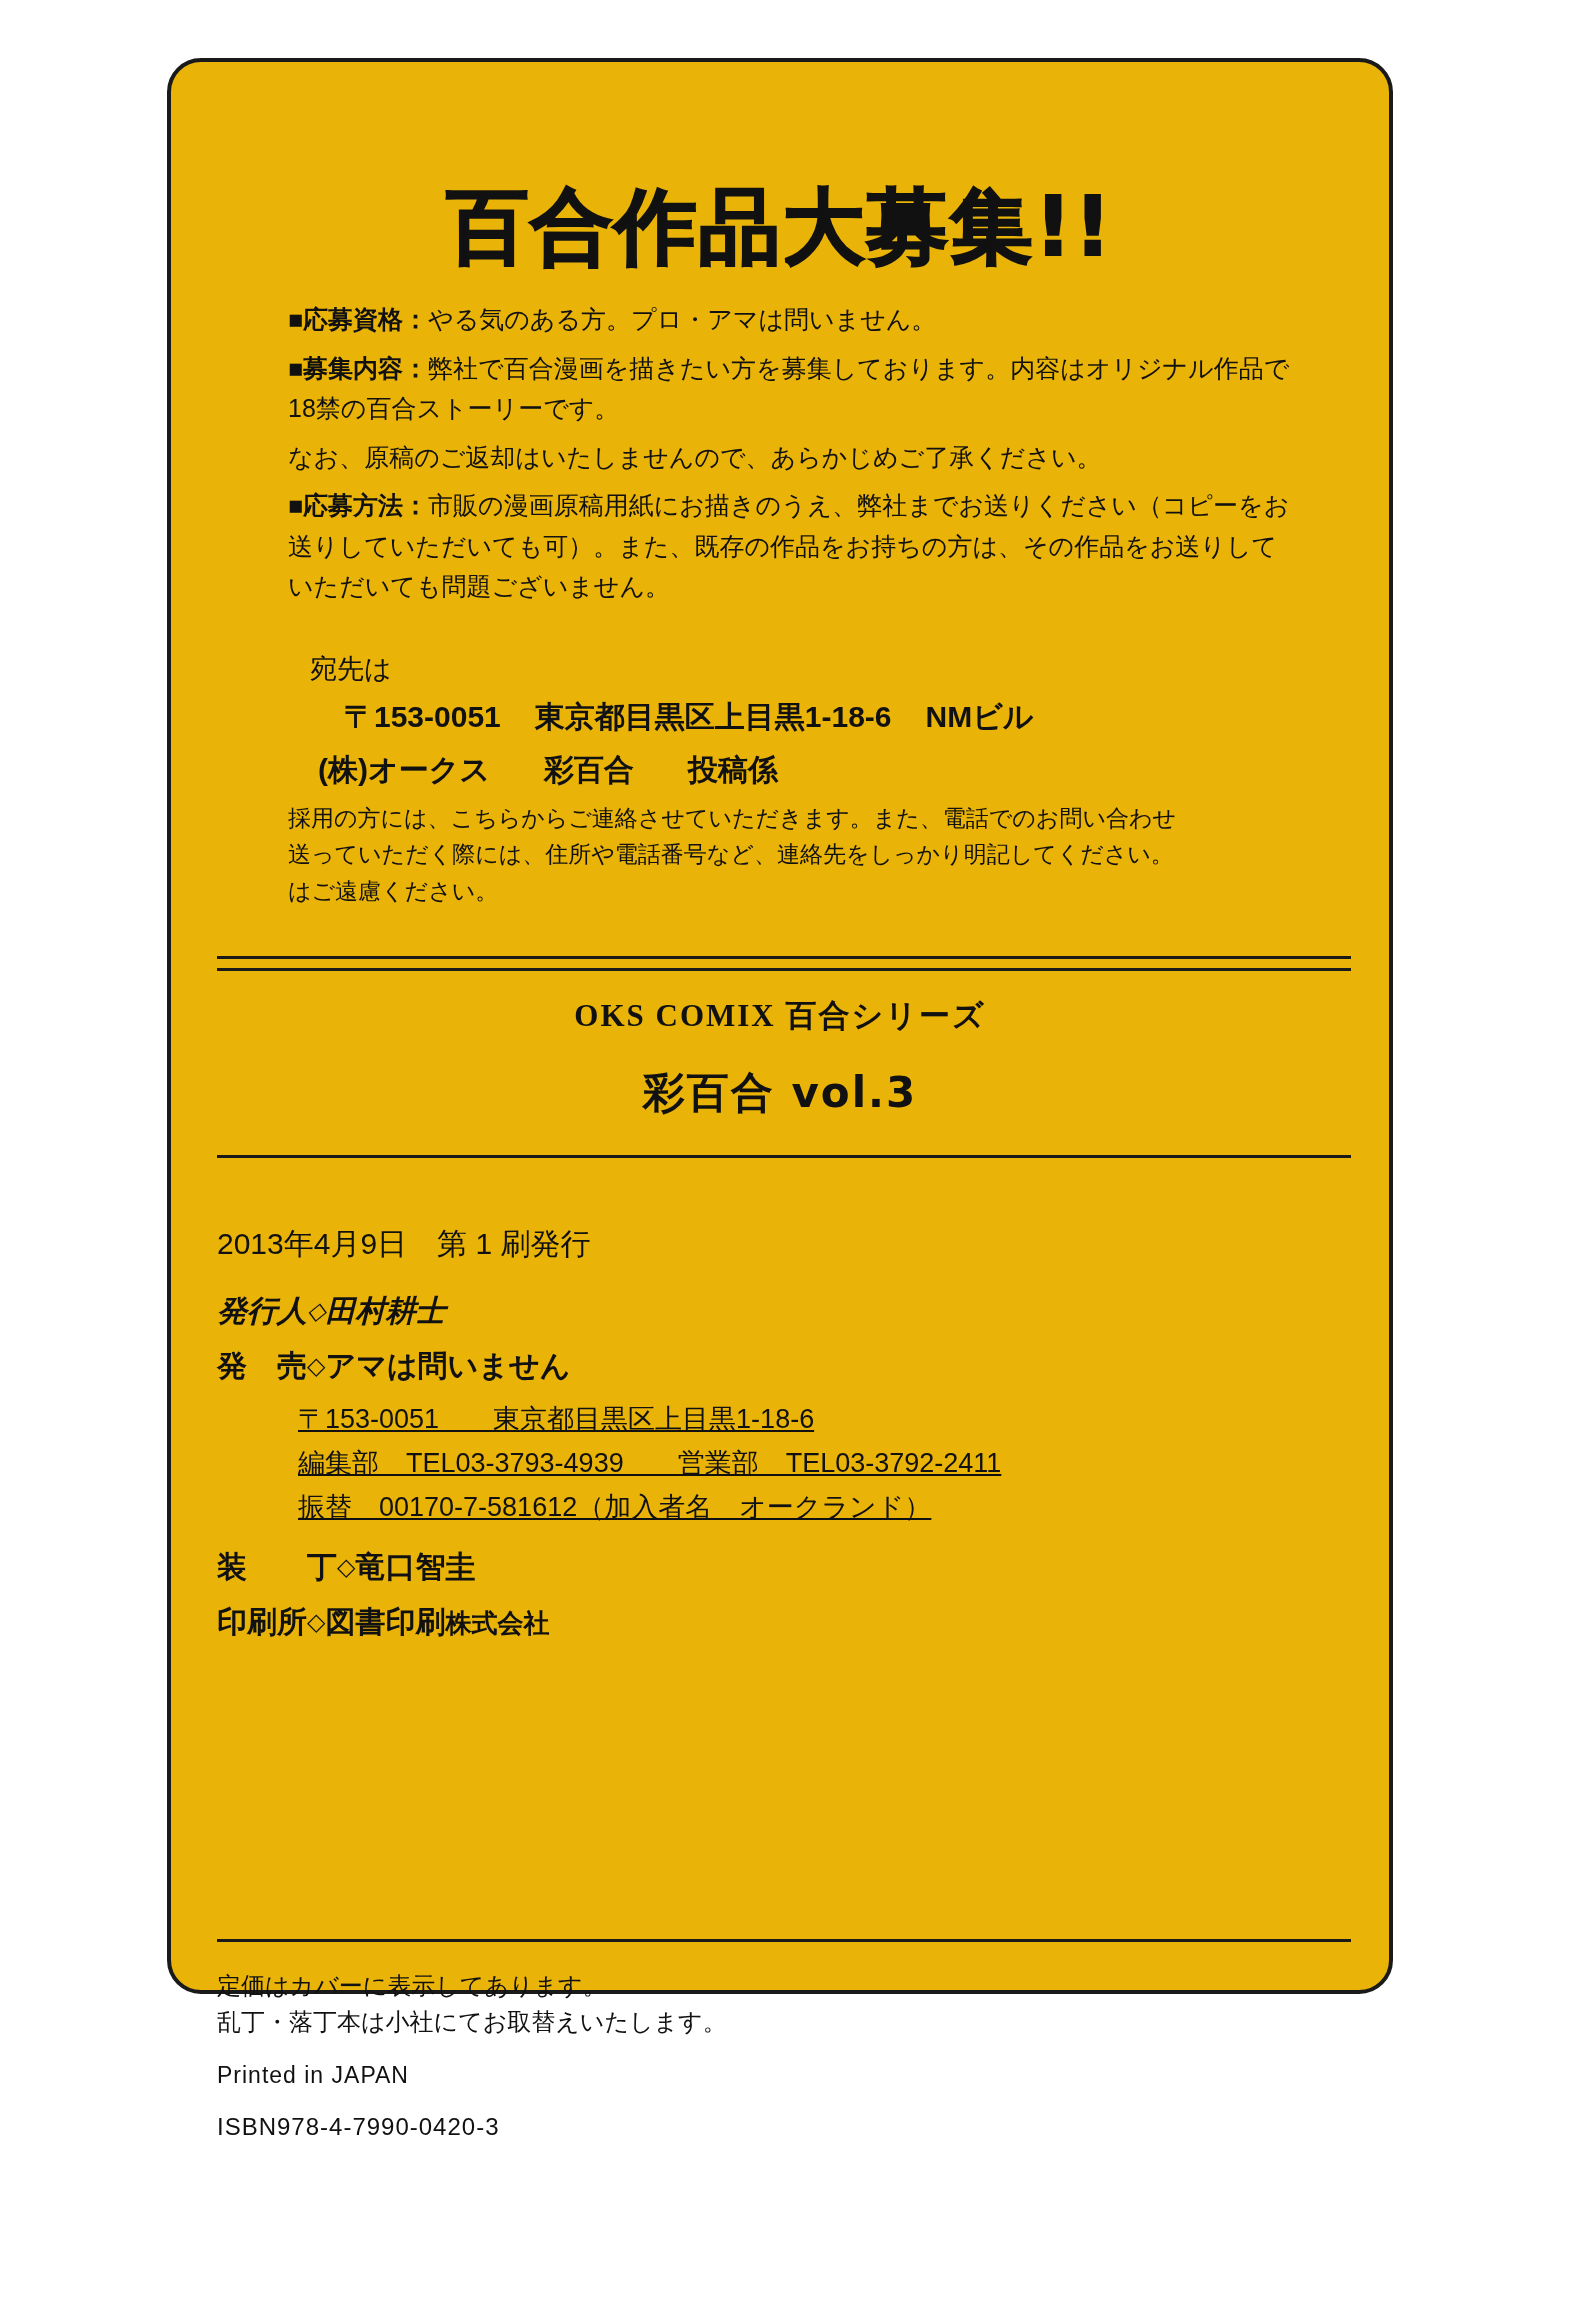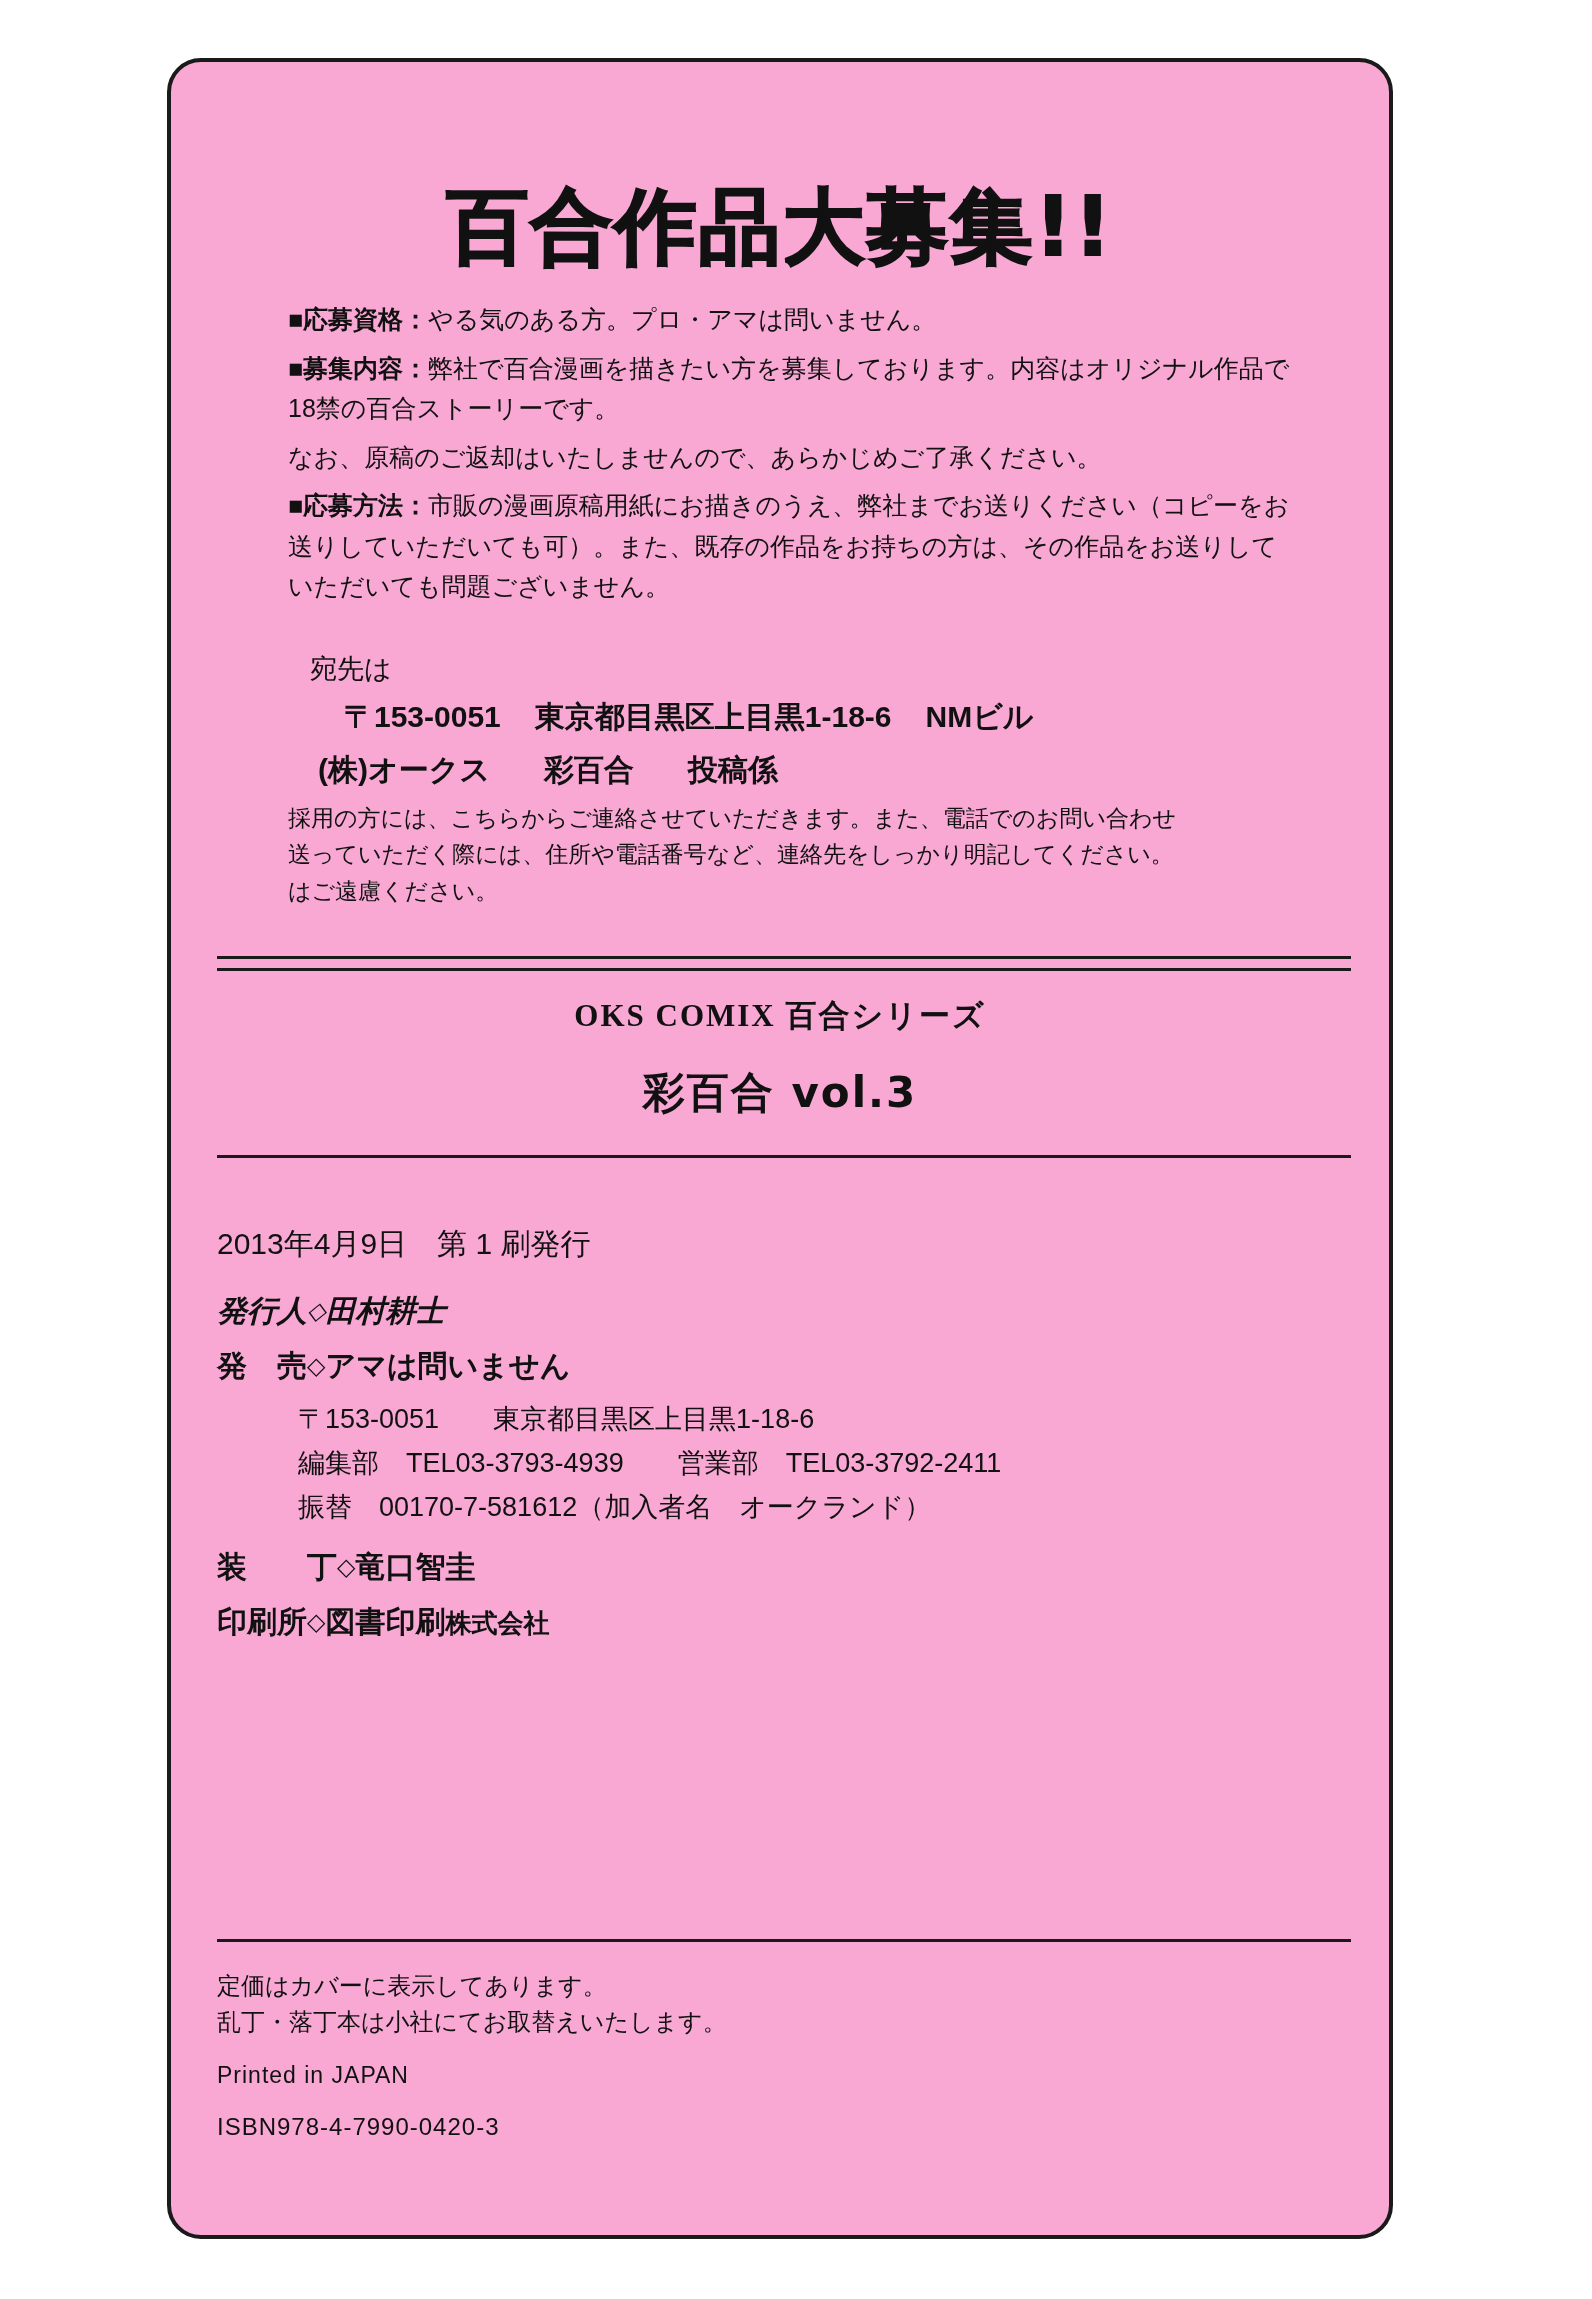--- a/index.html
+++ b/index.html
@@ -22,25 +22,25 @@
     width: 1592px;
     height: 2299px;
     background: #ffffff;
   }
   
   .frame {
     position: absolute;
     left: 167px;
     top: 58px;
     width: 1226px;
-    height: 2181px;
+    height: 1936px;
     border: 4px solid #1a1a1a;
     border-radius: 34px;
     box-sizing: border-box;
-    background: #f9a8d4;
+    background: #eab308;
     padding-left: 40px;
   }
   .inner {
     position: absolute;
     left: 0;
     top: 0;
     width: 100%;
     height: 100%;
     box-sizing: border-box;
     padding: 0;
@@ -176,20 +176,21 @@
     font-weight: bold;
   }
   .col-row .val {
     font-weight: bold;
   }
   .col-sub {
     font-size: 27px;
     color: #111111;
     margin-bottom: 8px;
     white-space: nowrap;
+    text-decoration: underline;
   }
   .diamond {
     font-size: 24px;
     vertical-align: 2px;
   }
 
   
   .footer {
     position: absolute;
     left: 117px;

